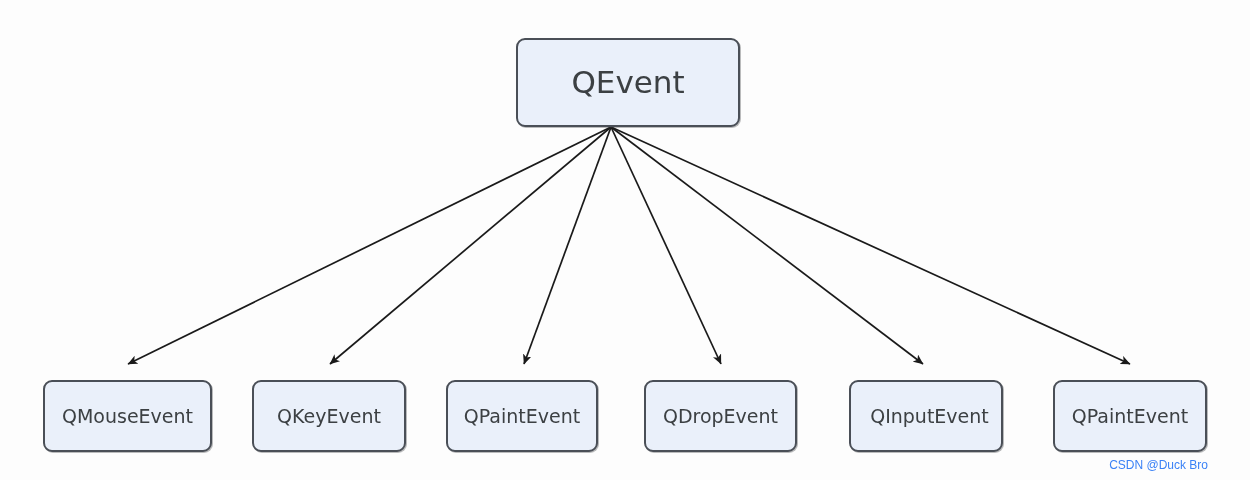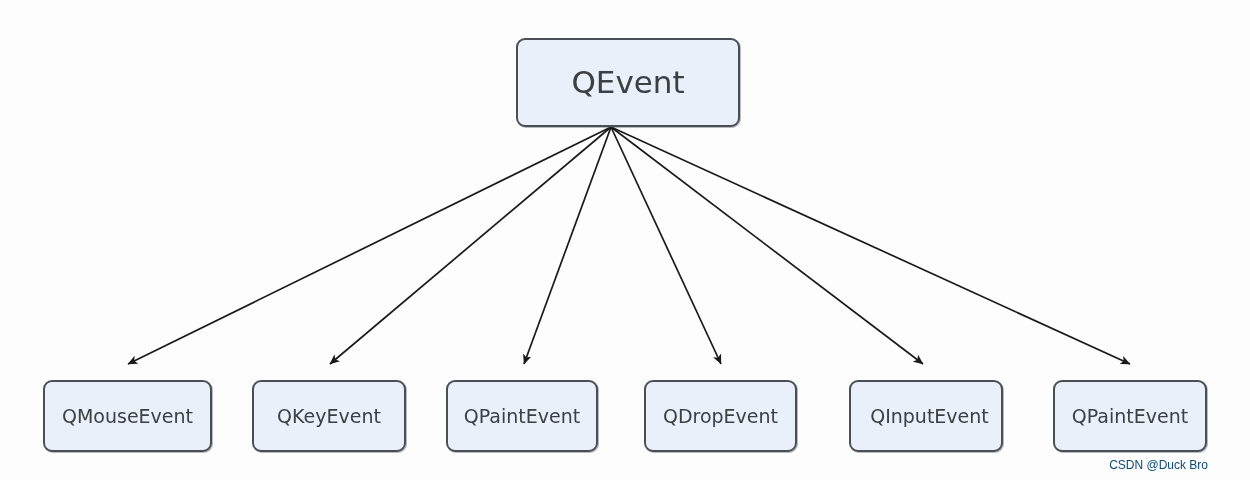--- a/index.html
+++ b/index.html
@@ -62,21 +62,21 @@
   #node-child-1 { left: 252px;  width: 154px; text-align: center; }
   #node-child-2 { left: 446px;  width: 152px; }
   #node-child-3 { left: 644px;  width: 153px; align-items: center; }
   #node-child-4 { left: 849px;  width: 154px; padding-left: 7px; }
   #node-child-5 { left: 1053px; width: 154px; }
   #watermark {
     position: absolute;
     right: 42px;
     bottom: 8px;
     font-size: 12px;
-    color: #0c4a6e;
+    color: #3b82f6;
     font-family: "Liberation Sans", sans-serif;
     white-space: nowrap;
   }
 </style>
 </head>
 <body>
 
 <div id="diagram-root">
 
   <svg id="edges-layer" viewBox="0 0 1250 480" width="1250" height="480" xmlns="http://www.w3.org/2000/svg">

